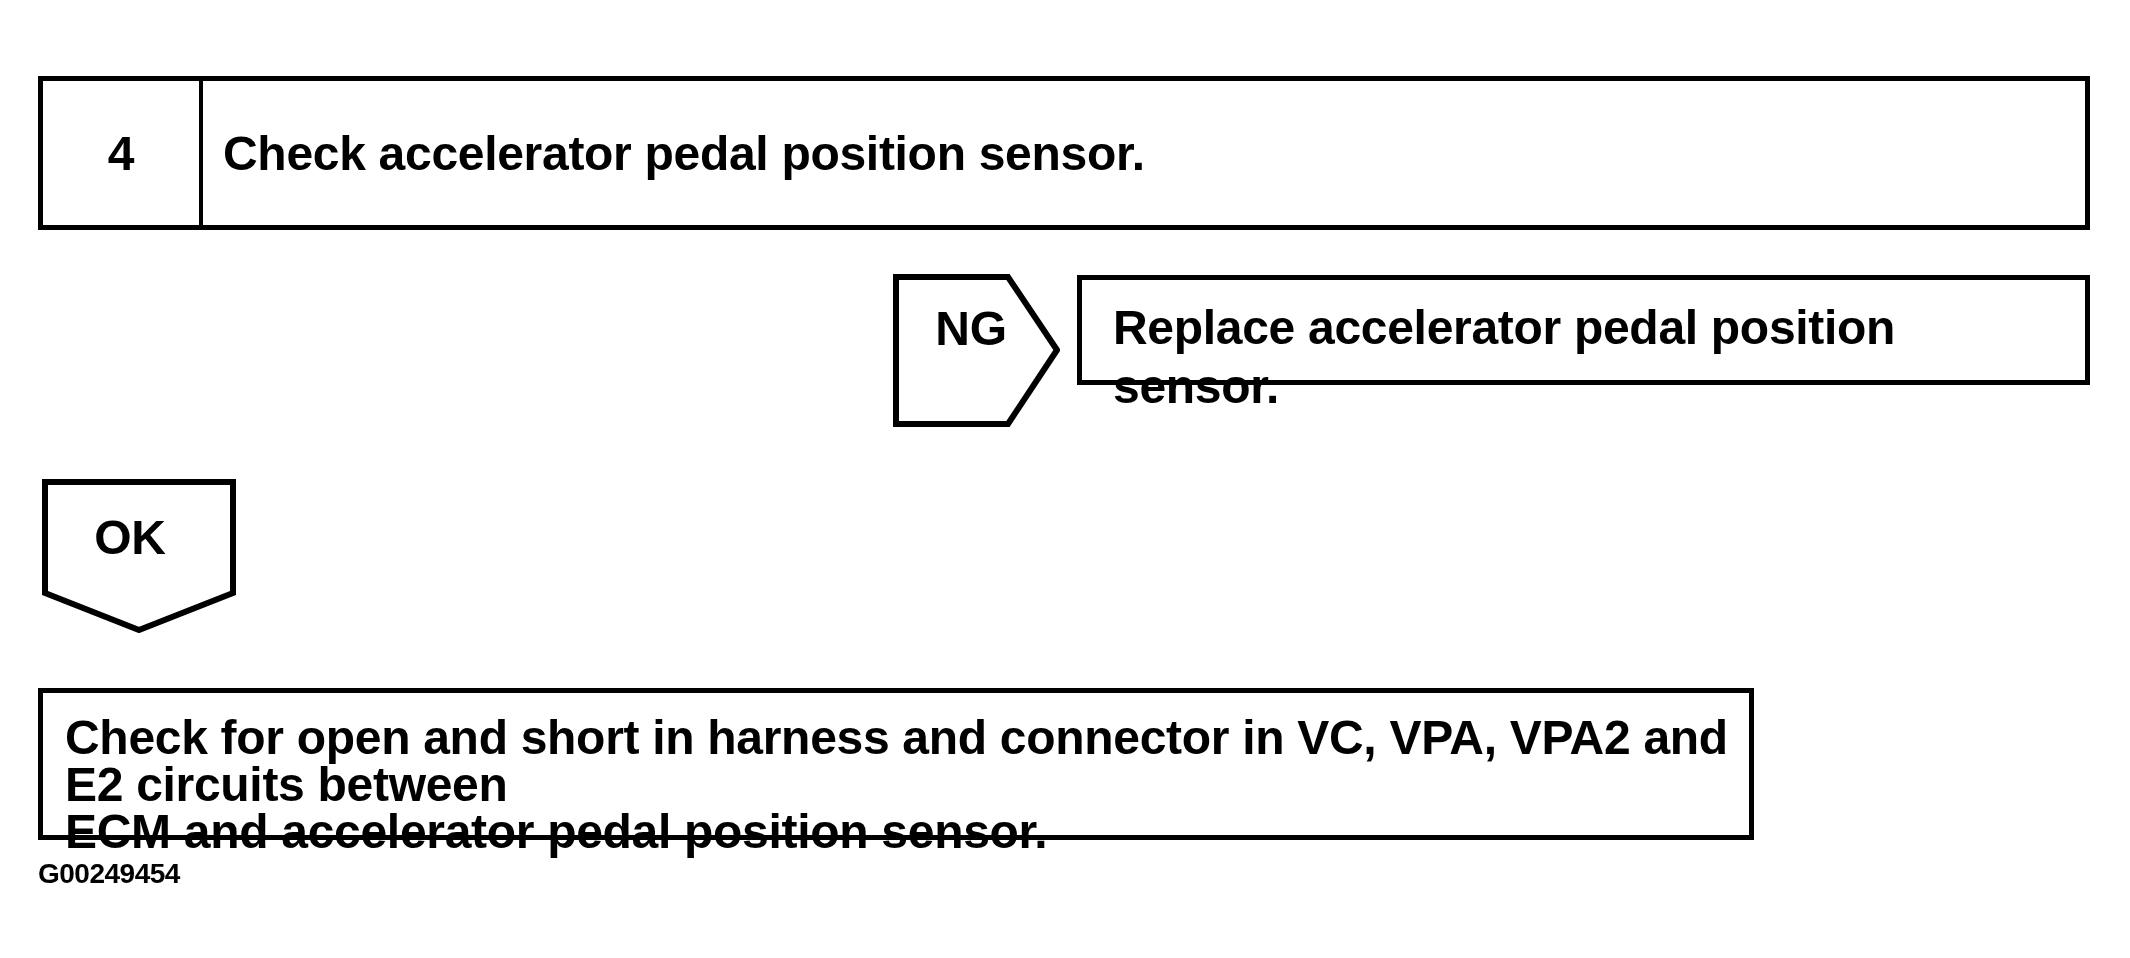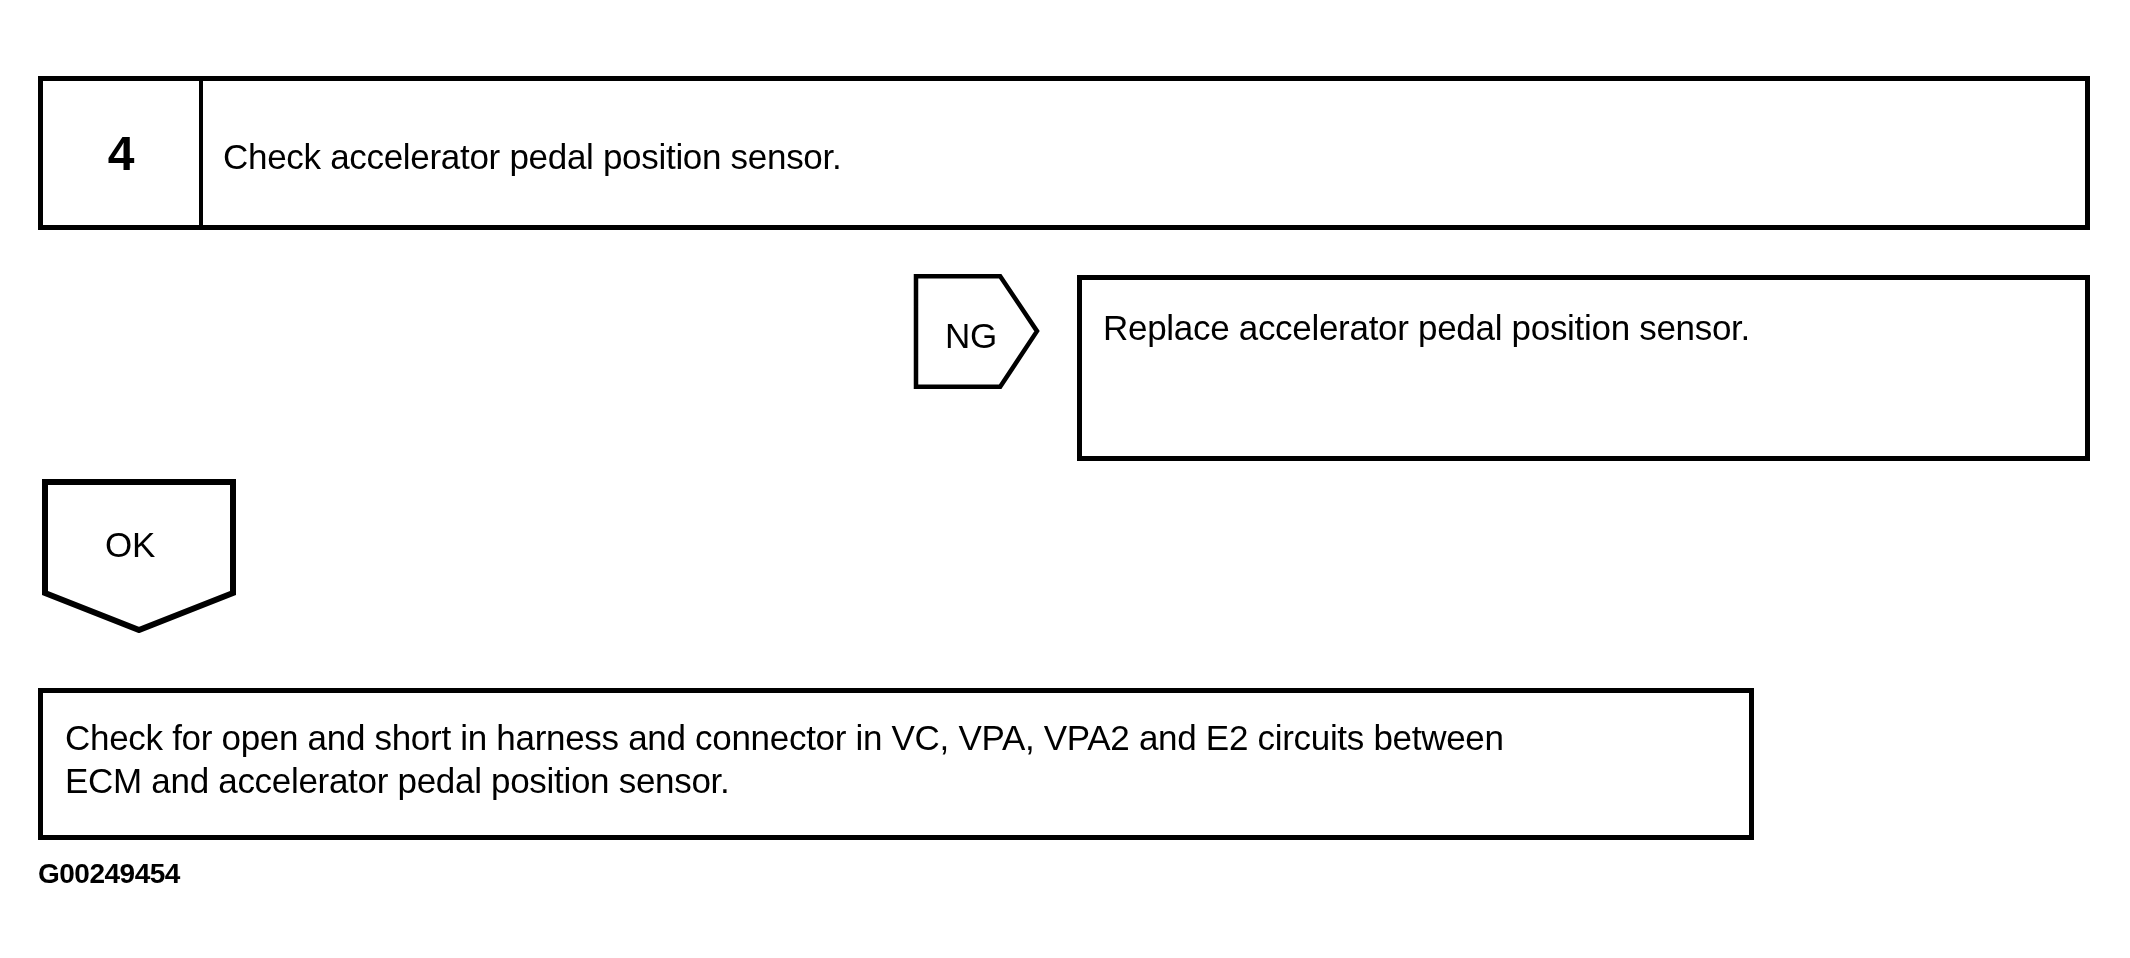--- a/index.html
+++ b/index.html
@@ -7,25 +7,24 @@
   html,body { background:var(--paper); }
   .page {
     position:relative;
     width:2130px; height:958px;
     background:var(--paper);
     color:var(--ink);
     font-family:"Liberation Sans","DejaVu Sans",sans-serif;
     overflow:hidden;
   }
   .btext {
-    font-weight:normal;
-    font-size:35px;
+    font-weight:bold;
+    font-size:48px;
     letter-spacing:-0.3px;
     color:var(--ink);
-    margin-top:8px;
   }
   
   .step-box {
     position:absolute; left:38px; top:76px;
     width:2052px; height:154px;
     border:5px solid var(--ink);
     background:var(--paper);
     display:flex;
   }
   .step-num-cell {
@@ -34,40 +33,40 @@
     display:flex; align-items:center; justify-content:center;
     font-weight:bold; font-size:48px;
   }
   .step-instr-cell {
     flex:1; display:flex; align-items:center;
     padding-left:20px;
   }
   
   .ng-pent {
     position:absolute; left:893px; top:274px;
-    width:167px; height:115px;
+    width:167px; height:153px;
   }
   .ng-pent svg, .ok-pent svg { display:block; width:100%; height:100%; }
   polygon.shape {
     fill:var(--paper);
     stroke:var(--ink);
     stroke-width:6;
     stroke-linejoin:miter;
   }
   .ng-label {
     position:absolute; left:78px; top:54px;
     transform:translate(-50%,-50%);
     white-space:nowrap;
   }
   .ng-action-box {
     position:absolute; left:1077px; top:275px;
-    width:1013px; height:186px;
+    width:1013px; height:110px;
     border:5px solid var(--ink);
     background:var(--paper);
-    padding:24px 18px 0 21px;
+    padding:24px 18px 0 31px;
     line-height:48px;
   }
   
   .ok-pent {
     position:absolute; left:38px; top:479px;
     width:202px; height:154px;
   }
   .ok-label {
     position:absolute; left:92px; top:58px;
     transform:translate(-50%,-50%);

